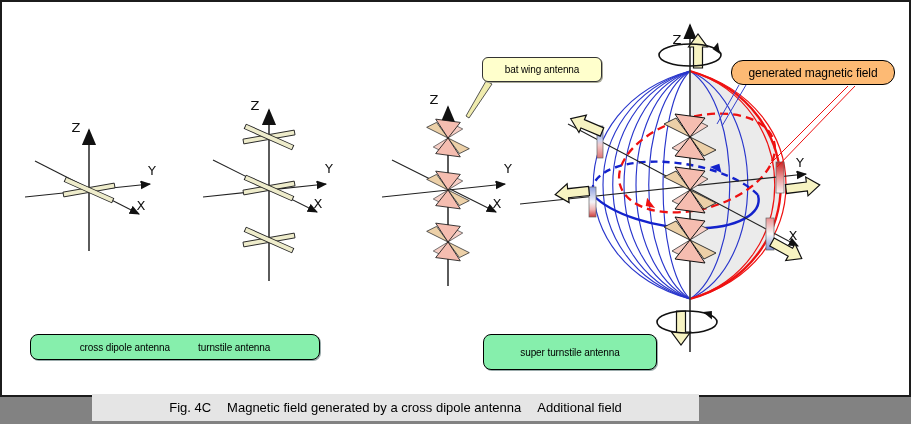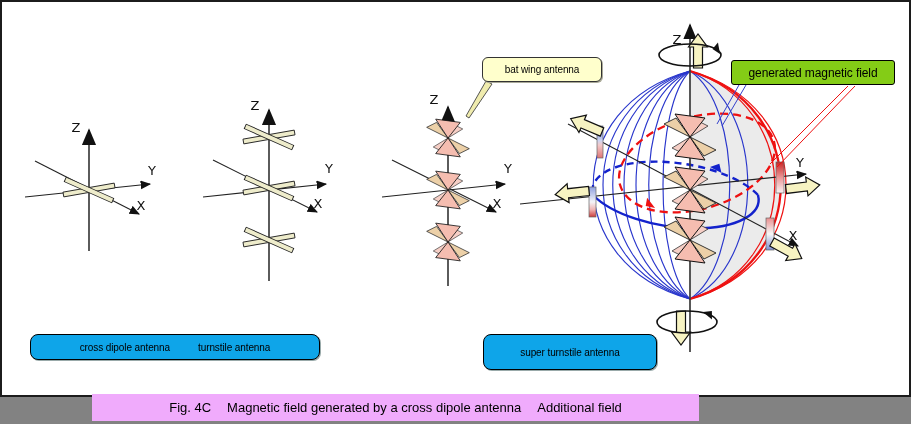--- a/index.html
+++ b/index.html
@@ -3,29 +3,29 @@
 <meta charset="utf-8">
 <style>
   html,body{margin:0;padding:0;background:#fff;}
   .stage{position:relative;width:911px;height:424px;background:#fff;overflow:hidden;
          font-family:"Liberation Sans",sans-serif;color:#000;}
   .frame{position:absolute;left:0;top:0;width:911px;height:397px;box-sizing:border-box;
          border:2px solid #1c1c1c;background:#fff;}
   svg.art{position:absolute;left:0;top:0;}
   .box{position:absolute;box-sizing:border-box;display:flex;align-items:center;justify-content:center;
        font-size:10px;letter-spacing:-0.1px;white-space:nowrap;}
-  .cyan{background:#0ea5e9;border:1.5px solid #000;border-radius:8px;box-shadow:1px 1px 0 #9aa;}
+  .cyan{background:#86efac;border:1.5px solid #000;border-radius:8px;box-shadow:1px 1px 0 #9aa;}
   .yellow{background:#ffffcc;border:1.3px solid #333;border-radius:6px;box-shadow:1px 1px 0 #aa9;}
-  .white{background:#84cc16;border:1.5px solid #000;border-radius:3px;}
+  .white{background:#fdba74;border:1.5px solid #000;border-radius:12px;}
   .cyan1{left:30px;top:334px;width:290px;height:26px;gap:28px;}
   .cyan2{left:483px;top:334px;width:174px;height:36px;}
   .ybox{left:482px;top:57px;width:120px;height:25px;}
   .wbox{left:731px;top:60px;width:164px;height:25px;font-size:12px;}
   .graybar{position:absolute;left:0;top:397px;width:911px;height:27px;background:#828282;}
-  .captionbox{position:absolute;left:92px;top:394px;width:607px;height:27px;background:#f0abfc;
+  .captionbox{position:absolute;left:92px;top:394px;width:607px;height:27px;background:#e5e5e5;
               display:flex;align-items:center;justify-content:center;font-size:13px;white-space:pre;}
   .captionbox span{margin:0 8px;}
   
   .axis{stroke:#222;stroke-width:1.1;fill:none;}
   .zaxis{stroke:#4a4a4a;stroke-width:1.8;fill:none;}
   .bar{fill:#eeeccb;stroke:#222;stroke-width:0.9;}
   .bw-tan{fill:#ecd0a8;stroke:#222;stroke-width:0.9;}
   .bw-pale{fill:#f6cfc6;stroke:#333;stroke-width:0.8;}
   .bw-pink{fill:#f5bdb0;stroke:#111;stroke-width:1;}
   .bloop{stroke:#2936cc;stroke-width:1.15;fill:none;}

